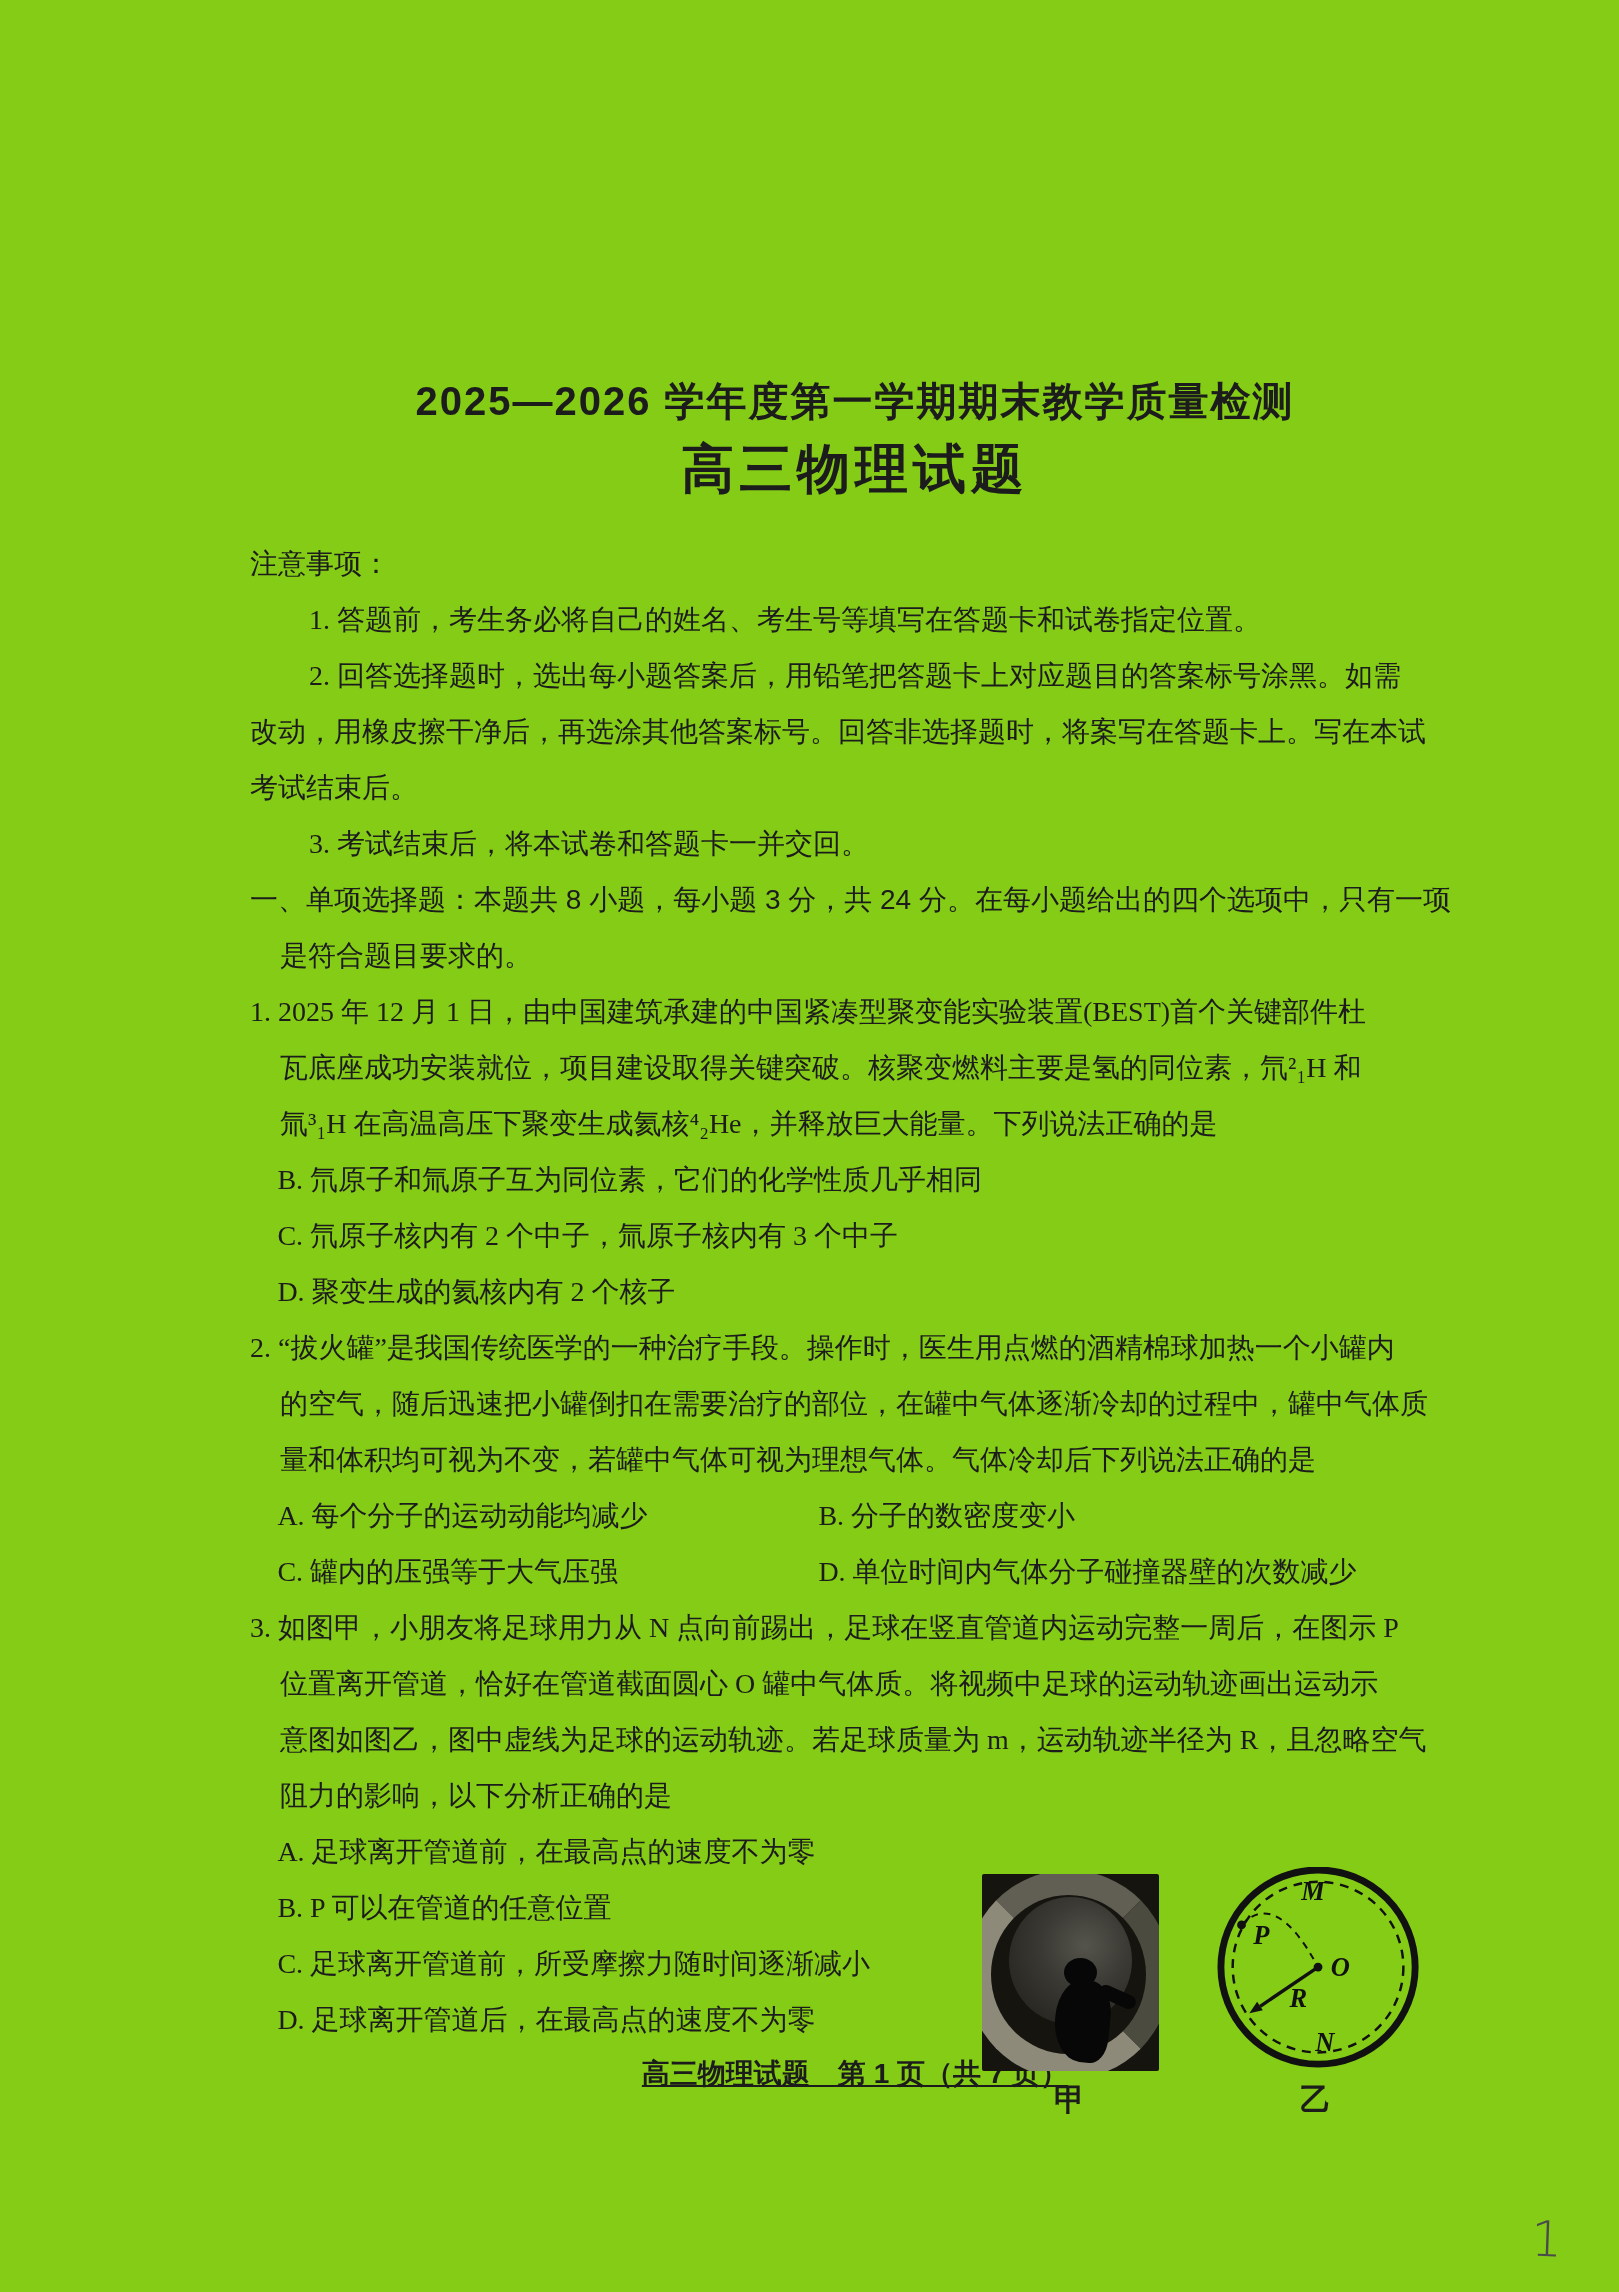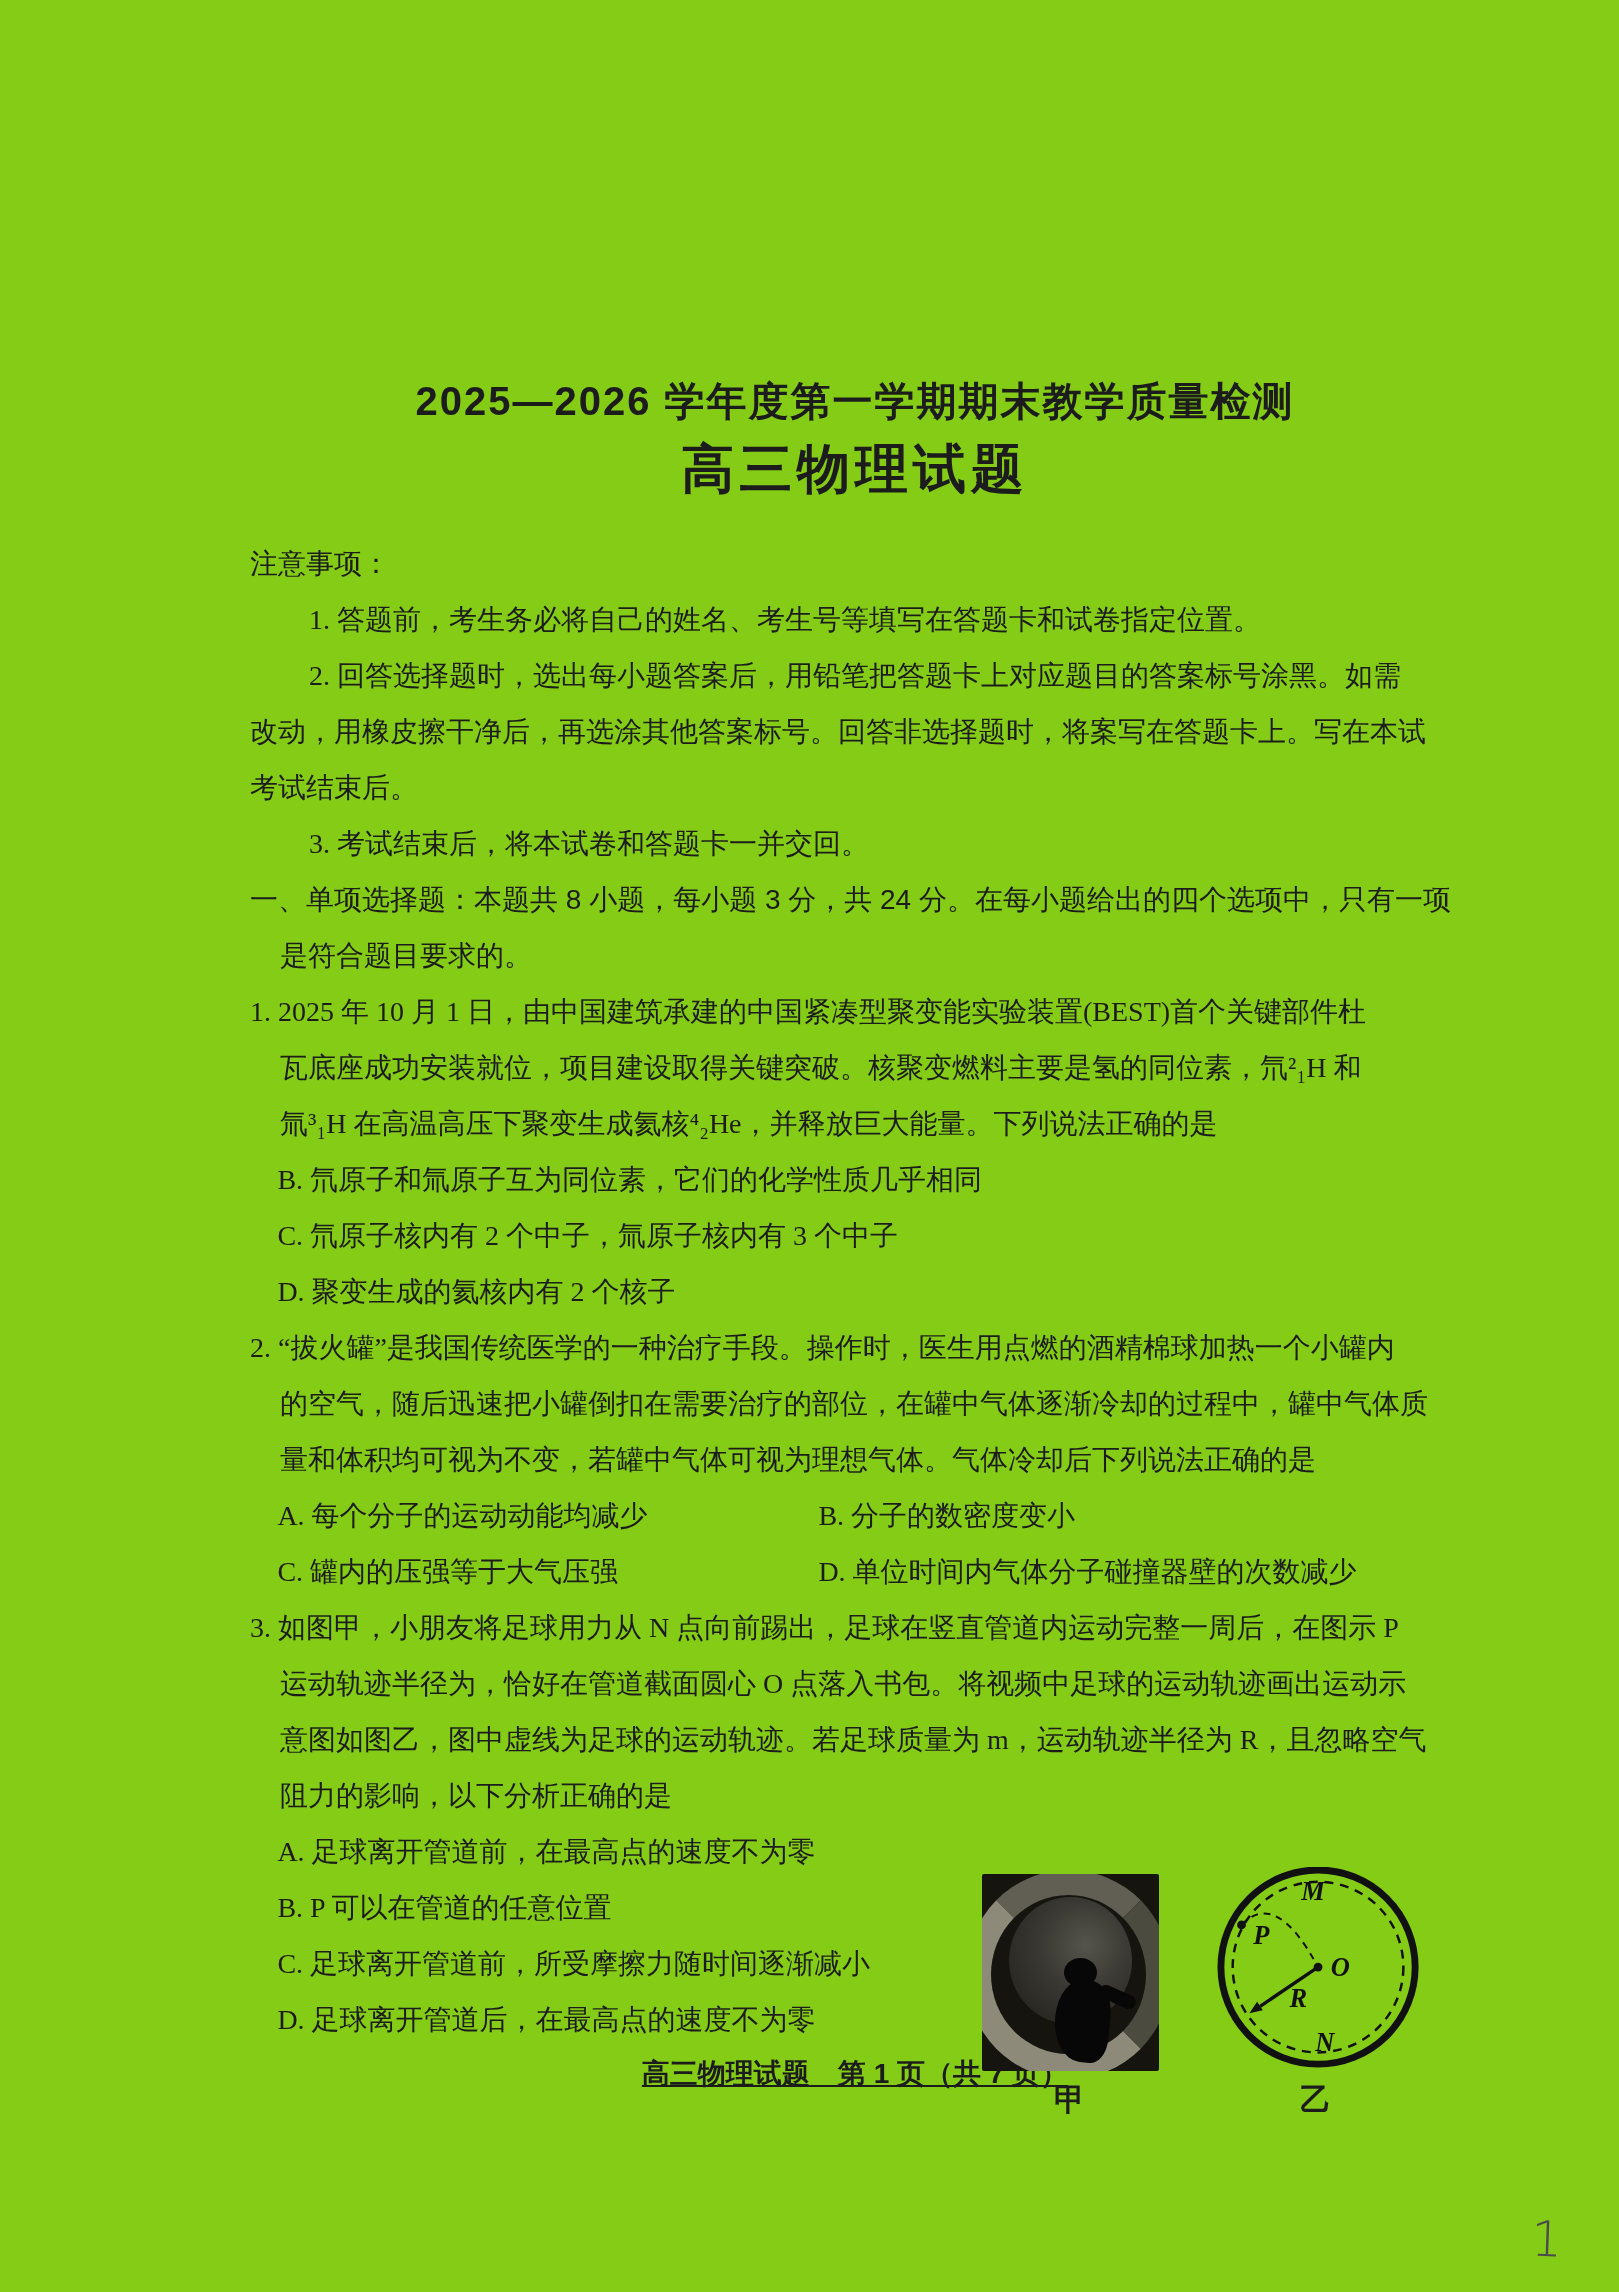--- a/index.html
+++ b/index.html
@@ -75,35 +75,35 @@
     <div class="ln heiti">注意事项：</div>
     <div class="ln ind-num">1. 答题前，考生务必将自己的姓名、考生号等填写在答题卡和试卷指定位置。</div>
     <div class="ln ind-num">2. 回答选择题时，选出每小题答案后，用铅笔把答题卡上对应题目的答案标号涂黑。如需</div>
     <div class="ln">改动，用橡皮擦干净后，再选涂其他答案标号。回答非选择题时，将案写在答题卡上。写在本试</div>
     <div class="ln">考试结束后。</div>
     <div class="ln ind-num">3. 考试结束后，将本试卷和答题卡一并交回。</div>
 
     <div class="ln heiti">一、单项选择题：本题共 8 小题，每小题 3 分，共 24 分。在每小题给出的四个选项中，只有一项</div>
     <div class="ln ind-cont heiti">是符合题目要求的。</div>
 
-    <div class="ln">1. 2025 年 10 月 1 日，由中国建筑承建的中国紧凑型聚变能实验装置(BEST)首个关键部件杜</div>
+    <div class="ln">1. 2025 年 12 月 1 日，由中国建筑承建的中国紧凑型聚变能实验装置(BEST)首个关键部件杜</div>
     <div class="ln ind-cont">瓦底座成功安装就位，项目建设取得关键突破。核聚变燃料主要是氢的同位素，氘²₁H 和</div>
     <div class="ln ind-cont">氚³₁H 在高温高压下聚变生成氦核⁴₂He，并释放巨大能量。下列说法正确的是</div>
     <div class="ln ind-opt">B. 氘原子和氚原子互为同位素，它们的化学性质几乎相同</div>
     <div class="ln ind-opt">C. 氘原子核内有 2 个中子，氚原子核内有 3 个中子</div>
     <div class="ln ind-opt">D. 聚变生成的氦核内有 2 个核子</div>
 
     <div class="ln">2. “拔火罐”是我国传统医学的一种治疗手段。操作时，医生用点燃的酒精棉球加热一个小罐内</div>
     <div class="ln ind-cont">的空气，随后迅速把小罐倒扣在需要治疗的部位，在罐中气体逐渐冷却的过程中，罐中气体质</div>
     <div class="ln ind-cont">量和体积均可视为不变，若罐中气体可视为理想气体。气体冷却后下列说法正确的是</div>
     <div class="ln ind-opt"><span class="optcol">A. 每个分子的运动动能均减少</span><span>B. 分子的数密度变小</span></div>
     <div class="ln ind-opt"><span class="optcol">C. 罐内的压强等于大气压强</span><span>D. 单位时间内气体分子碰撞器壁的次数减少</span></div>
 
     <div class="ln">3. 如图甲，小朋友将足球用力从 N 点向前踢出，足球在竖直管道内运动完整一周后，在图示 P</div>
-    <div class="ln ind-cont">运动轨迹半径为，恰好在管道截面圆心 O 点落入书包。将视频中足球的运动轨迹画出运动示</div>
+    <div class="ln ind-cont">位置离开管道，恰好在管道截面圆心 O 罐中气体质。将视频中足球的运动轨迹画出运动示</div>
     <div class="ln ind-cont">意图如图乙，图中虚线为足球的运动轨迹。若足球质量为 m，运动轨迹半径为 R，且忽略空气</div>
     <div class="ln ind-cont">阻力的影响，以下分析正确的是</div>
     <div class="ln ind-opt">A. 足球离开管道前，在最高点的速度不为零</div>
     <div class="ln ind-opt">B. P 可以在管道的任意位置</div>
     <div class="ln ind-opt">C. 足球离开管道前，所受摩擦力随时间逐渐减小</div>
     <div class="ln ind-opt">D. 足球离开管道后，在最高点的速度不为零</div>
 
   </div>
 
   <div class="figures">

